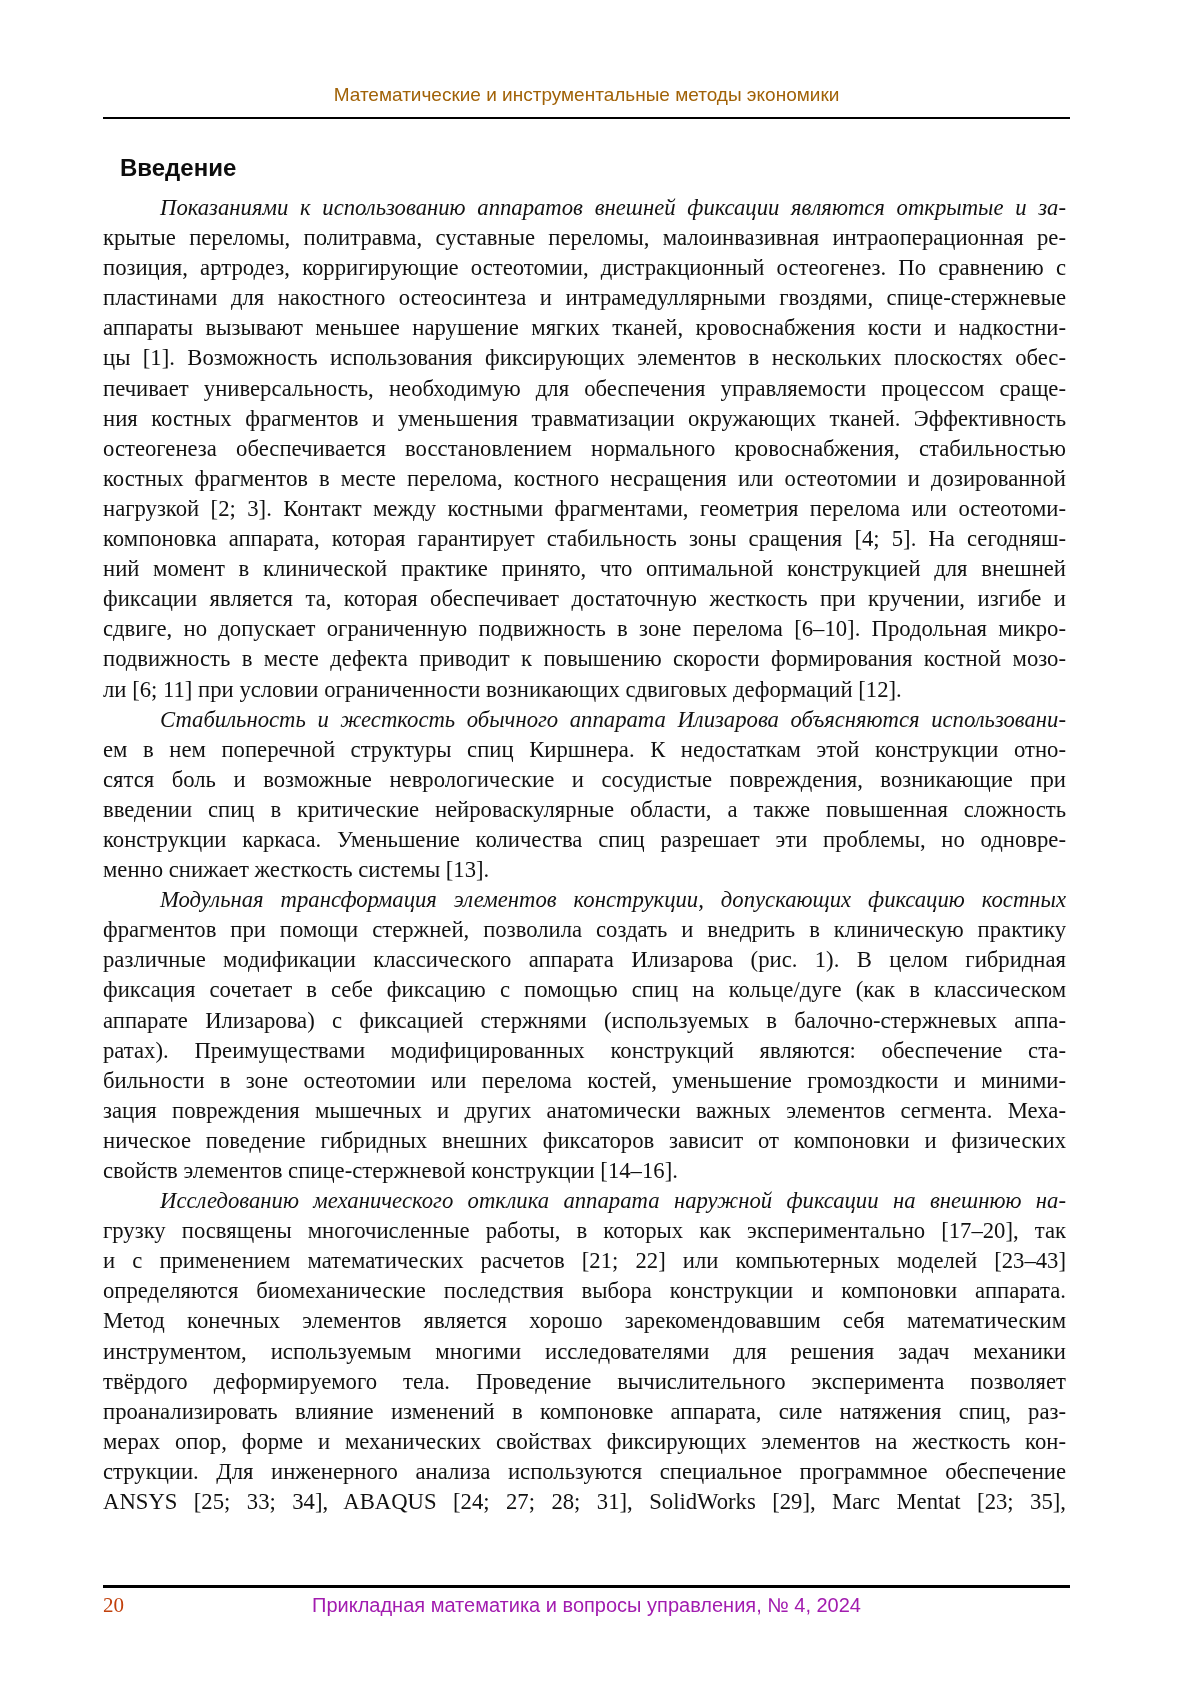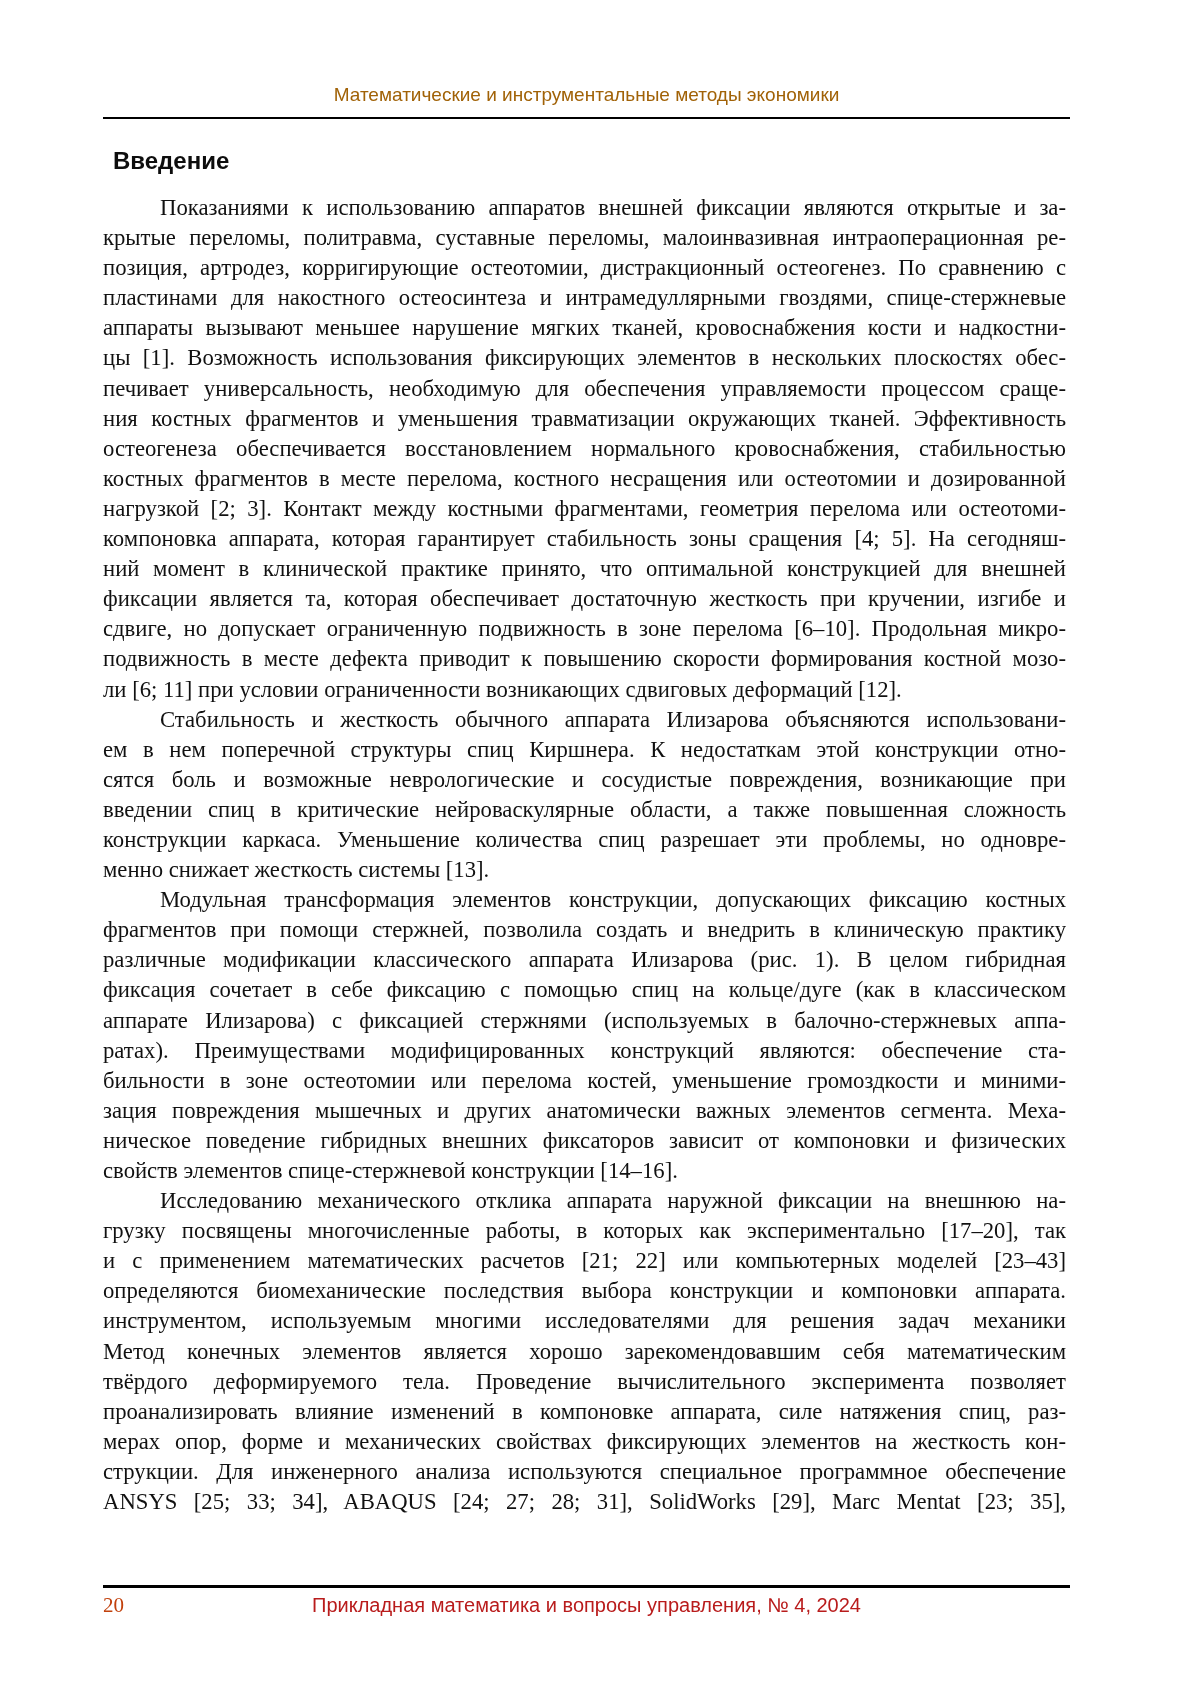--- a/index.html
+++ b/index.html
@@ -22,41 +22,41 @@
     color: #a16207;
   }
   .header-rule {
     position: absolute;
     left: 103px; width: 967px; top: 117px; height: 2px;
     background: #000000;
   }
 
   .section-heading {
     position: absolute;
-    left: 113px; top: 146px; margin: 0;
+    left: 113px; top: 146px; margin: 7px;
     font-family: "Liberation Sans", "DejaVu Sans", sans-serif;
     font-weight: bold;
     font-size: 24px; line-height: 30px;
     color: #0d0d0d;
   }
 
   .body-text {
     position: absolute;
     left: 103px; top: 193px; width: 963px;
     font-size: 22.7px;
   }
   .paragraph { margin: 0; }
   .line {
     line-height: 30.1px;
     white-space: normal;
     text-align: justify;
     text-align-last: justify;
     overflow: hidden;
   }
-  .line.first { text-indent: 57px; }
+  .line.first { text-indent: 57px; font-style: italic; }
   .line.last { text-align-last: left; }
 
   .footer-rule {
     position: absolute;
     left: 103px; width: 967px; top: 1585px; height: 2.5px;
     background: #000000;
   }
   .footer {
     position: absolute;
     left: 103px; width: 967px; top: 1592px; height: 26px;
@@ -65,21 +65,21 @@
     position: absolute; left: 0; top: 0;
     font-family: "Liberation Serif", "DejaVu Serif", serif;
     font-size: 21px; line-height: 26px;
     color: #c2410c;
   }
   .journal-title {
     position: absolute; left: 0; right: 0; top: 0;
     text-align: center;
     font-family: "Liberation Sans", "DejaVu Sans", sans-serif;
     font-size: 20px; line-height: 26px;
-    color: #b91c1c;
+    color: #a21caf;
   }
 </style>
 </head>
 <body>
 
 <div class="page">
 
   <div class="running-header">Математические и инструментальные методы экономики</div>
 
   <div class="header-rule"></div>
@@ -124,22 +124,22 @@
         <div class="line">бильности в зоне остеотомии или перелома костей, уменьшение громоздкости и миними-</div>
         <div class="line">зация повреждения мышечных и других анатомически важных элементов сегмента. Меха-</div>
         <div class="line">ническое поведение гибридных внешних фиксаторов зависит от компоновки и физических</div>
         <div class="line last">свойств элементов спице-стержневой конструкции [14–16].</div>
       </div>
       <div class="paragraph">
         <div class="line first">Исследованию механического отклика аппарата наружной фиксации на внешнюю на-</div>
         <div class="line">грузку посвящены многочисленные работы, в которых как экспериментально [17–20], так</div>
         <div class="line">и с применением математических расчетов [21; 22] или компьютерных моделей [23–43]</div>
         <div class="line">определяются биомеханические последствия выбора конструкции и компоновки аппарата.</div>
+        <div class="line">Метод конечных элементов является хорошо зарекомендовавшим себя математическим</div>
         <div class="line">инструментом, используемым многими исследователями для решения задач механики</div>
-        <div class="line">Метод конечных элементов является хорошо зарекомендовавшим себя математическим</div>
         <div class="line">твёрдого деформируемого тела. Проведение вычислительного эксперимента позволяет</div>
         <div class="line">проанализировать влияние изменений в компоновке аппарата, силе натяжения спиц, раз-</div>
         <div class="line">мерах опор, форме и механических свойствах фиксирующих элементов на жесткость кон-</div>
         <div class="line">струкции. Для инженерного анализа используются специальное программное обеспечение</div>
         <div class="line">ANSYS [25; 33; 34], ABAQUS [24; 27; 28; 31], SolidWorks [29], Marc Mentat [23; 35],</div>
       </div>
     </div>
 
   <div class="footer-rule"></div>
 

